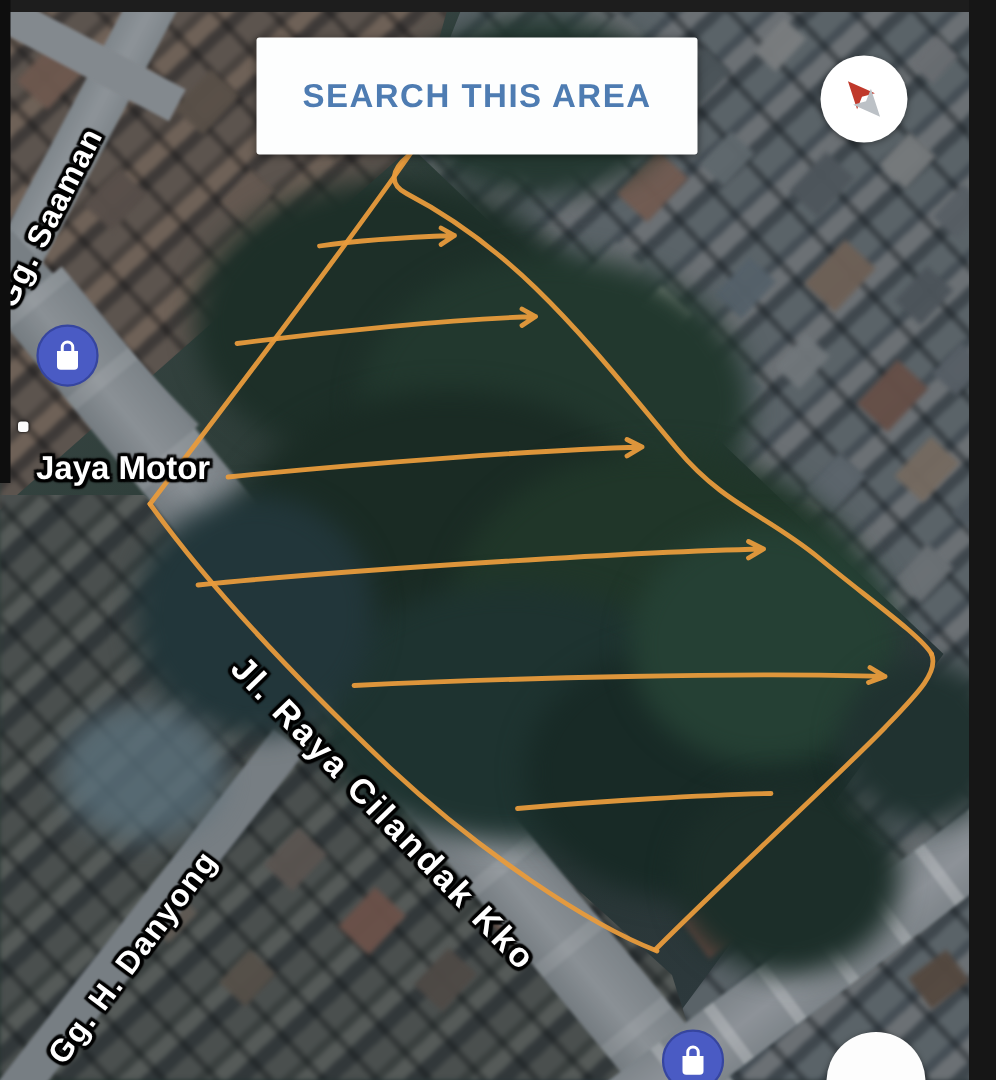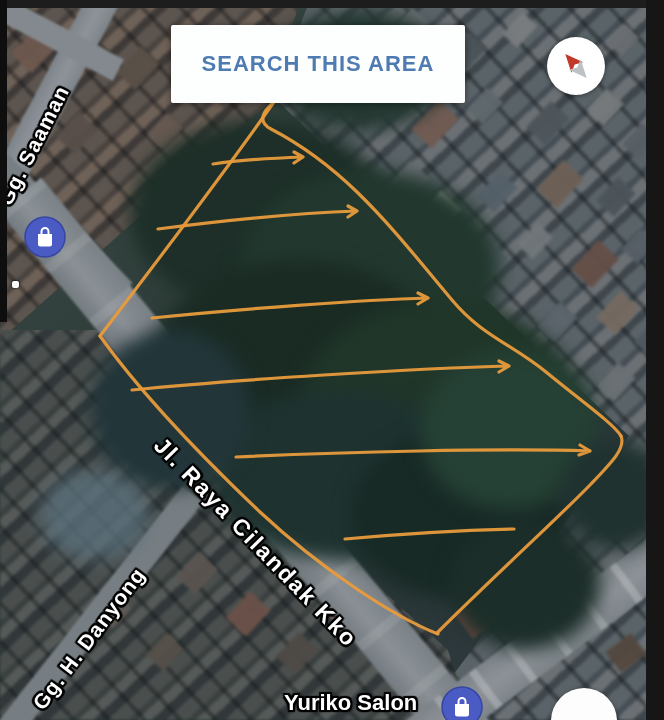--- a/index.html
+++ b/index.html
@@ -143,23 +143,23 @@
   <div class="maplabel" style="left:28px;top:700px;font-size:21px;letter-spacing:1px;transform:rotate(-53deg);transform-origin:0 0;">Gg. H. Danyong</div>
 
   <svg class="poi-icon" style="left:24px;top:216px" width="42" height="42" viewBox="-21 -21 42 42">
     <circle r="20" fill="#4A5BC4" stroke="#36459f" stroke-width="1.5"></circle>
     <path d="M-7,-3 h14 v10 a2.5,2.5 0 0 1 -2.5,2.5 h-9 a2.5,2.5 0 0 1 -2.5,-2.5 z" fill="#fff"></path>
     <path d="M-3.5,-3 v-2.5 a3.5,3.5 0 0 1 7,0 v2.5" fill="none" stroke="#fff" stroke-width="2"></path>
   </svg>
   <i class="poi-dot" style="left:12px;top:281px"></i>
   <div class="maplabel" style="left:24px;top:264px;font-size:22px;line-height:32px;">
     <br>
+    <span>Jaya Motor</span>
   </div>
 
-  <div class="maplabel" style="left:284px;top:690px;font-size:22px;">Yuriko Salon</div>
   <svg class="poi-icon" style="left:441px;top:686px" width="42" height="42" viewBox="-21 -21 42 42">
     <circle r="20" fill="#4A5BC4" stroke="#36459f" stroke-width="1.5"></circle>
     <path d="M-7,-3 h14 v10 a2.5,2.5 0 0 1 -2.5,2.5 h-9 a2.5,2.5 0 0 1 -2.5,-2.5 z" fill="#fff"></path>
     <path d="M-3.5,-3 v-2.5 a3.5,3.5 0 0 1 7,0 v2.5" fill="none" stroke="#fff" stroke-width="2"></path>
   </svg>
 
   <div class="half-circle"></div>
 
   <button class="search-btn">
     <span>SEARCH THIS AREA</span>

